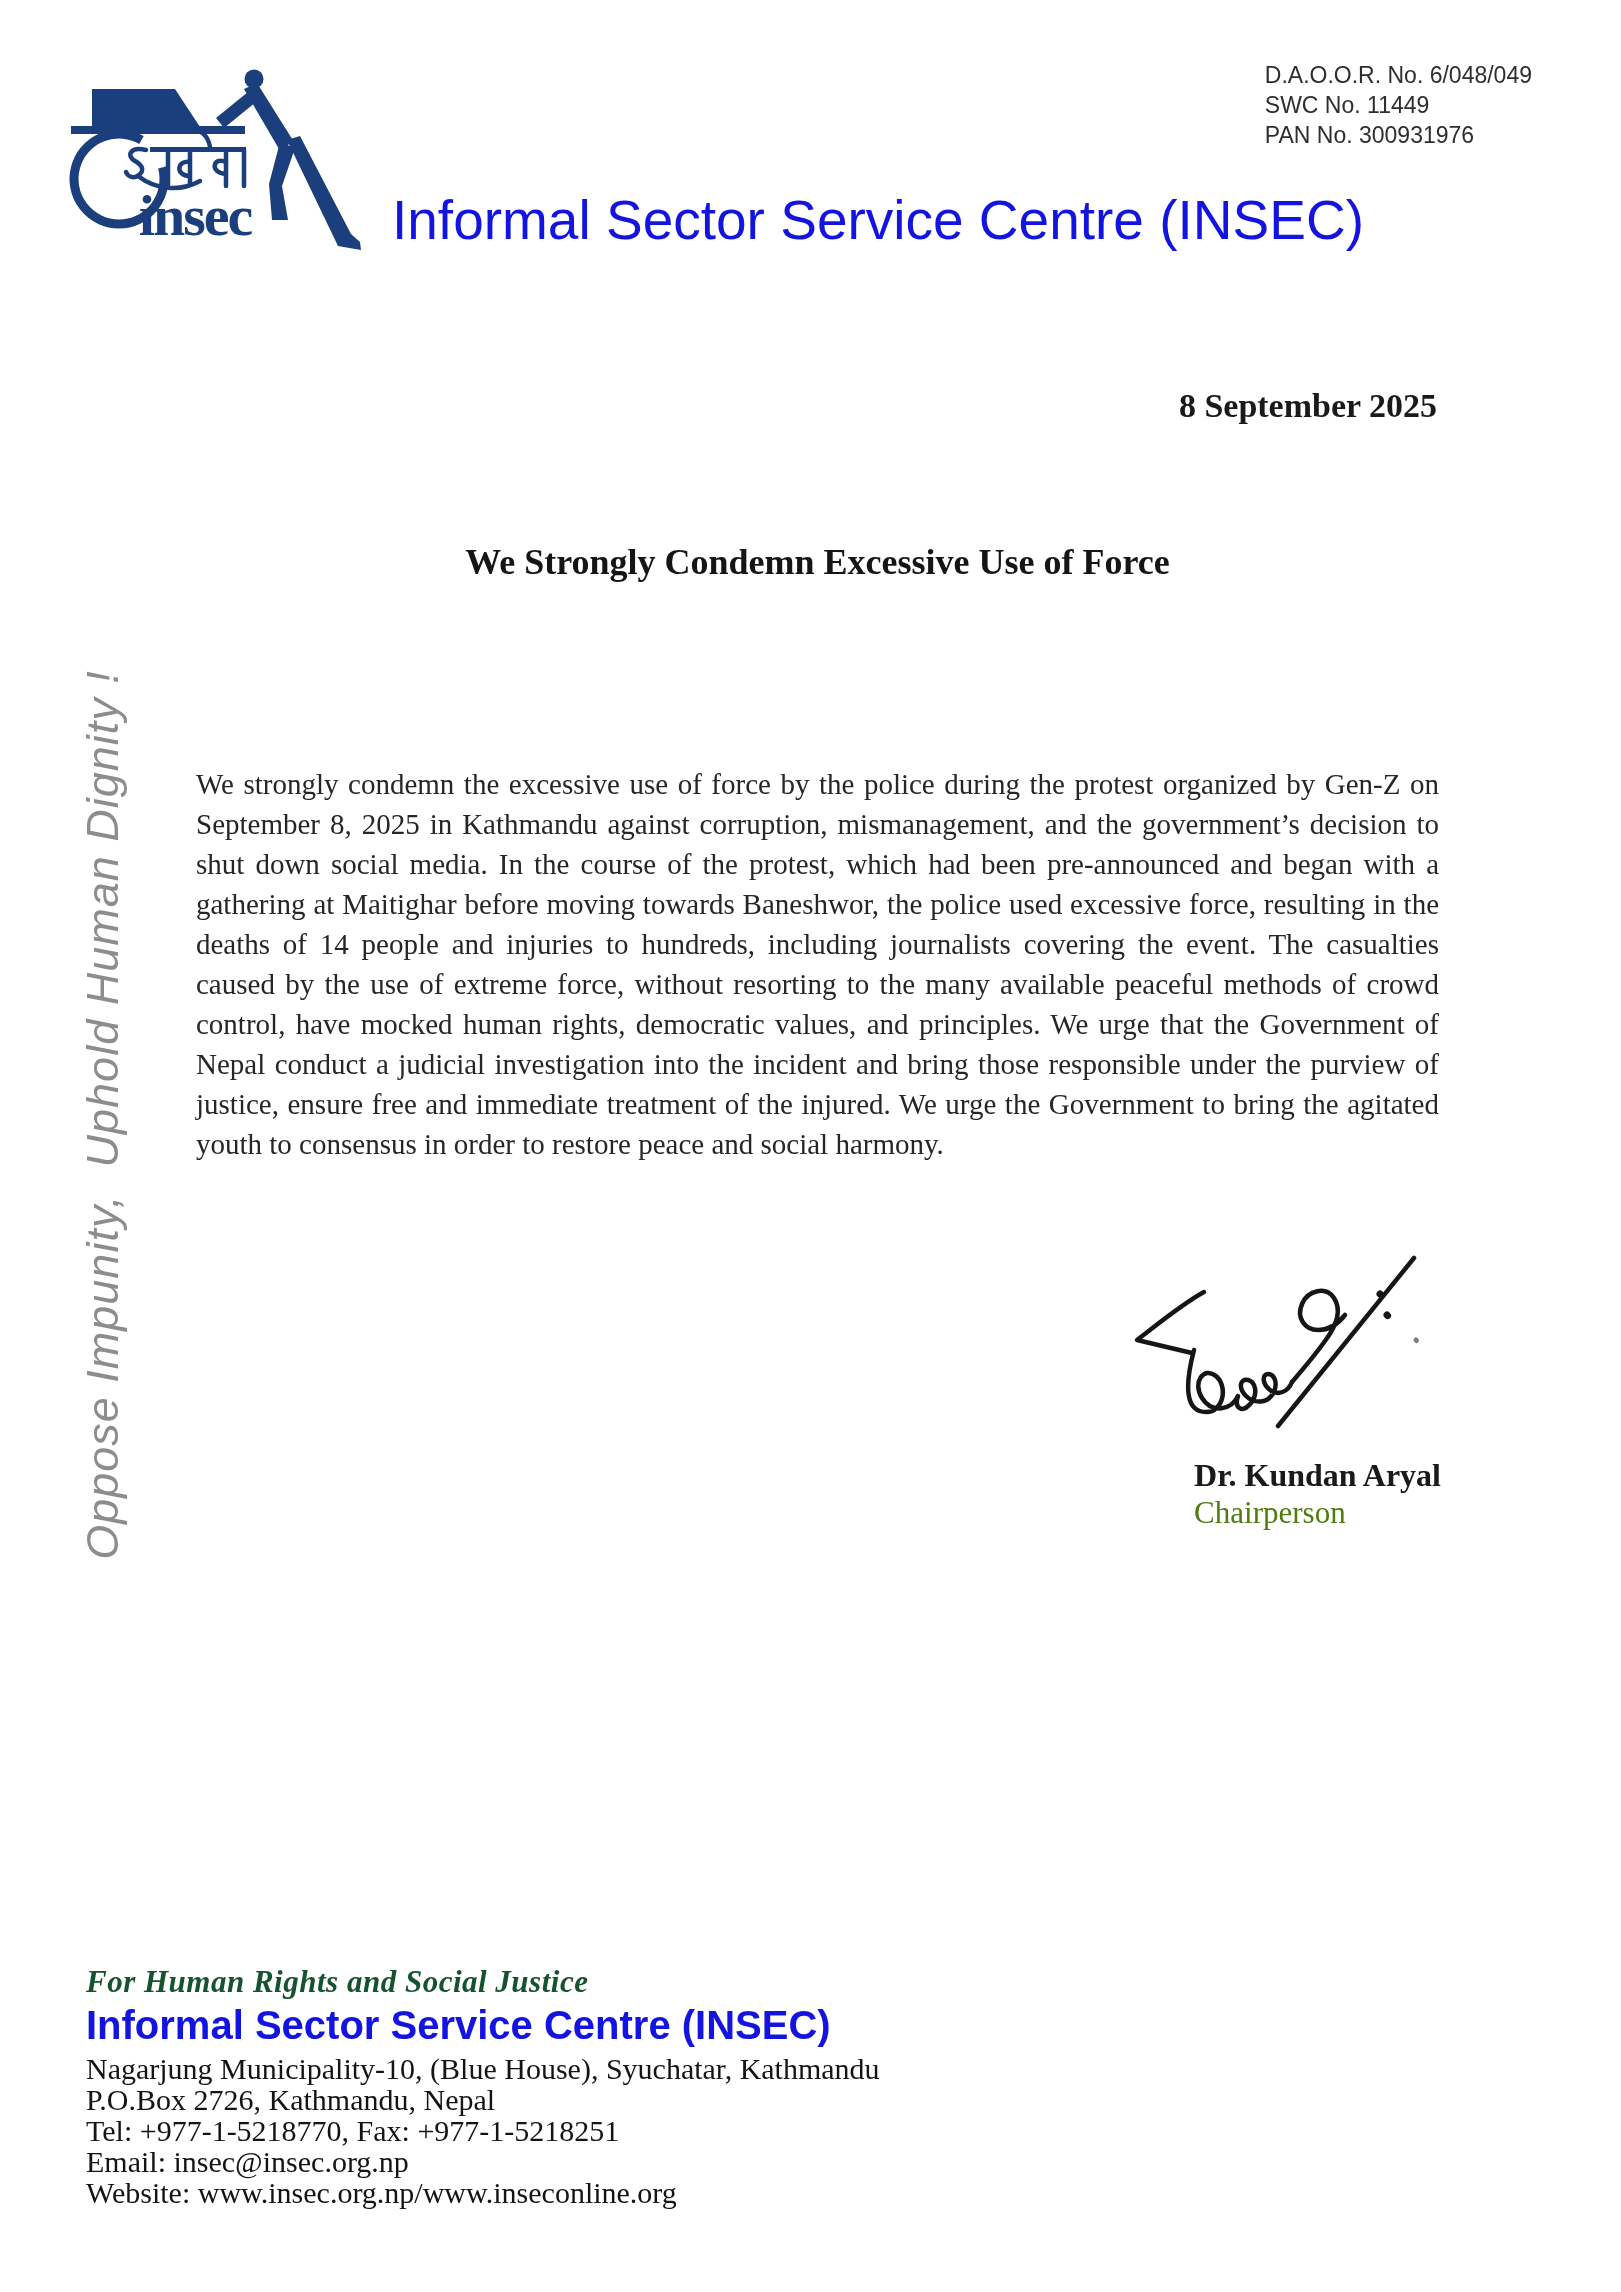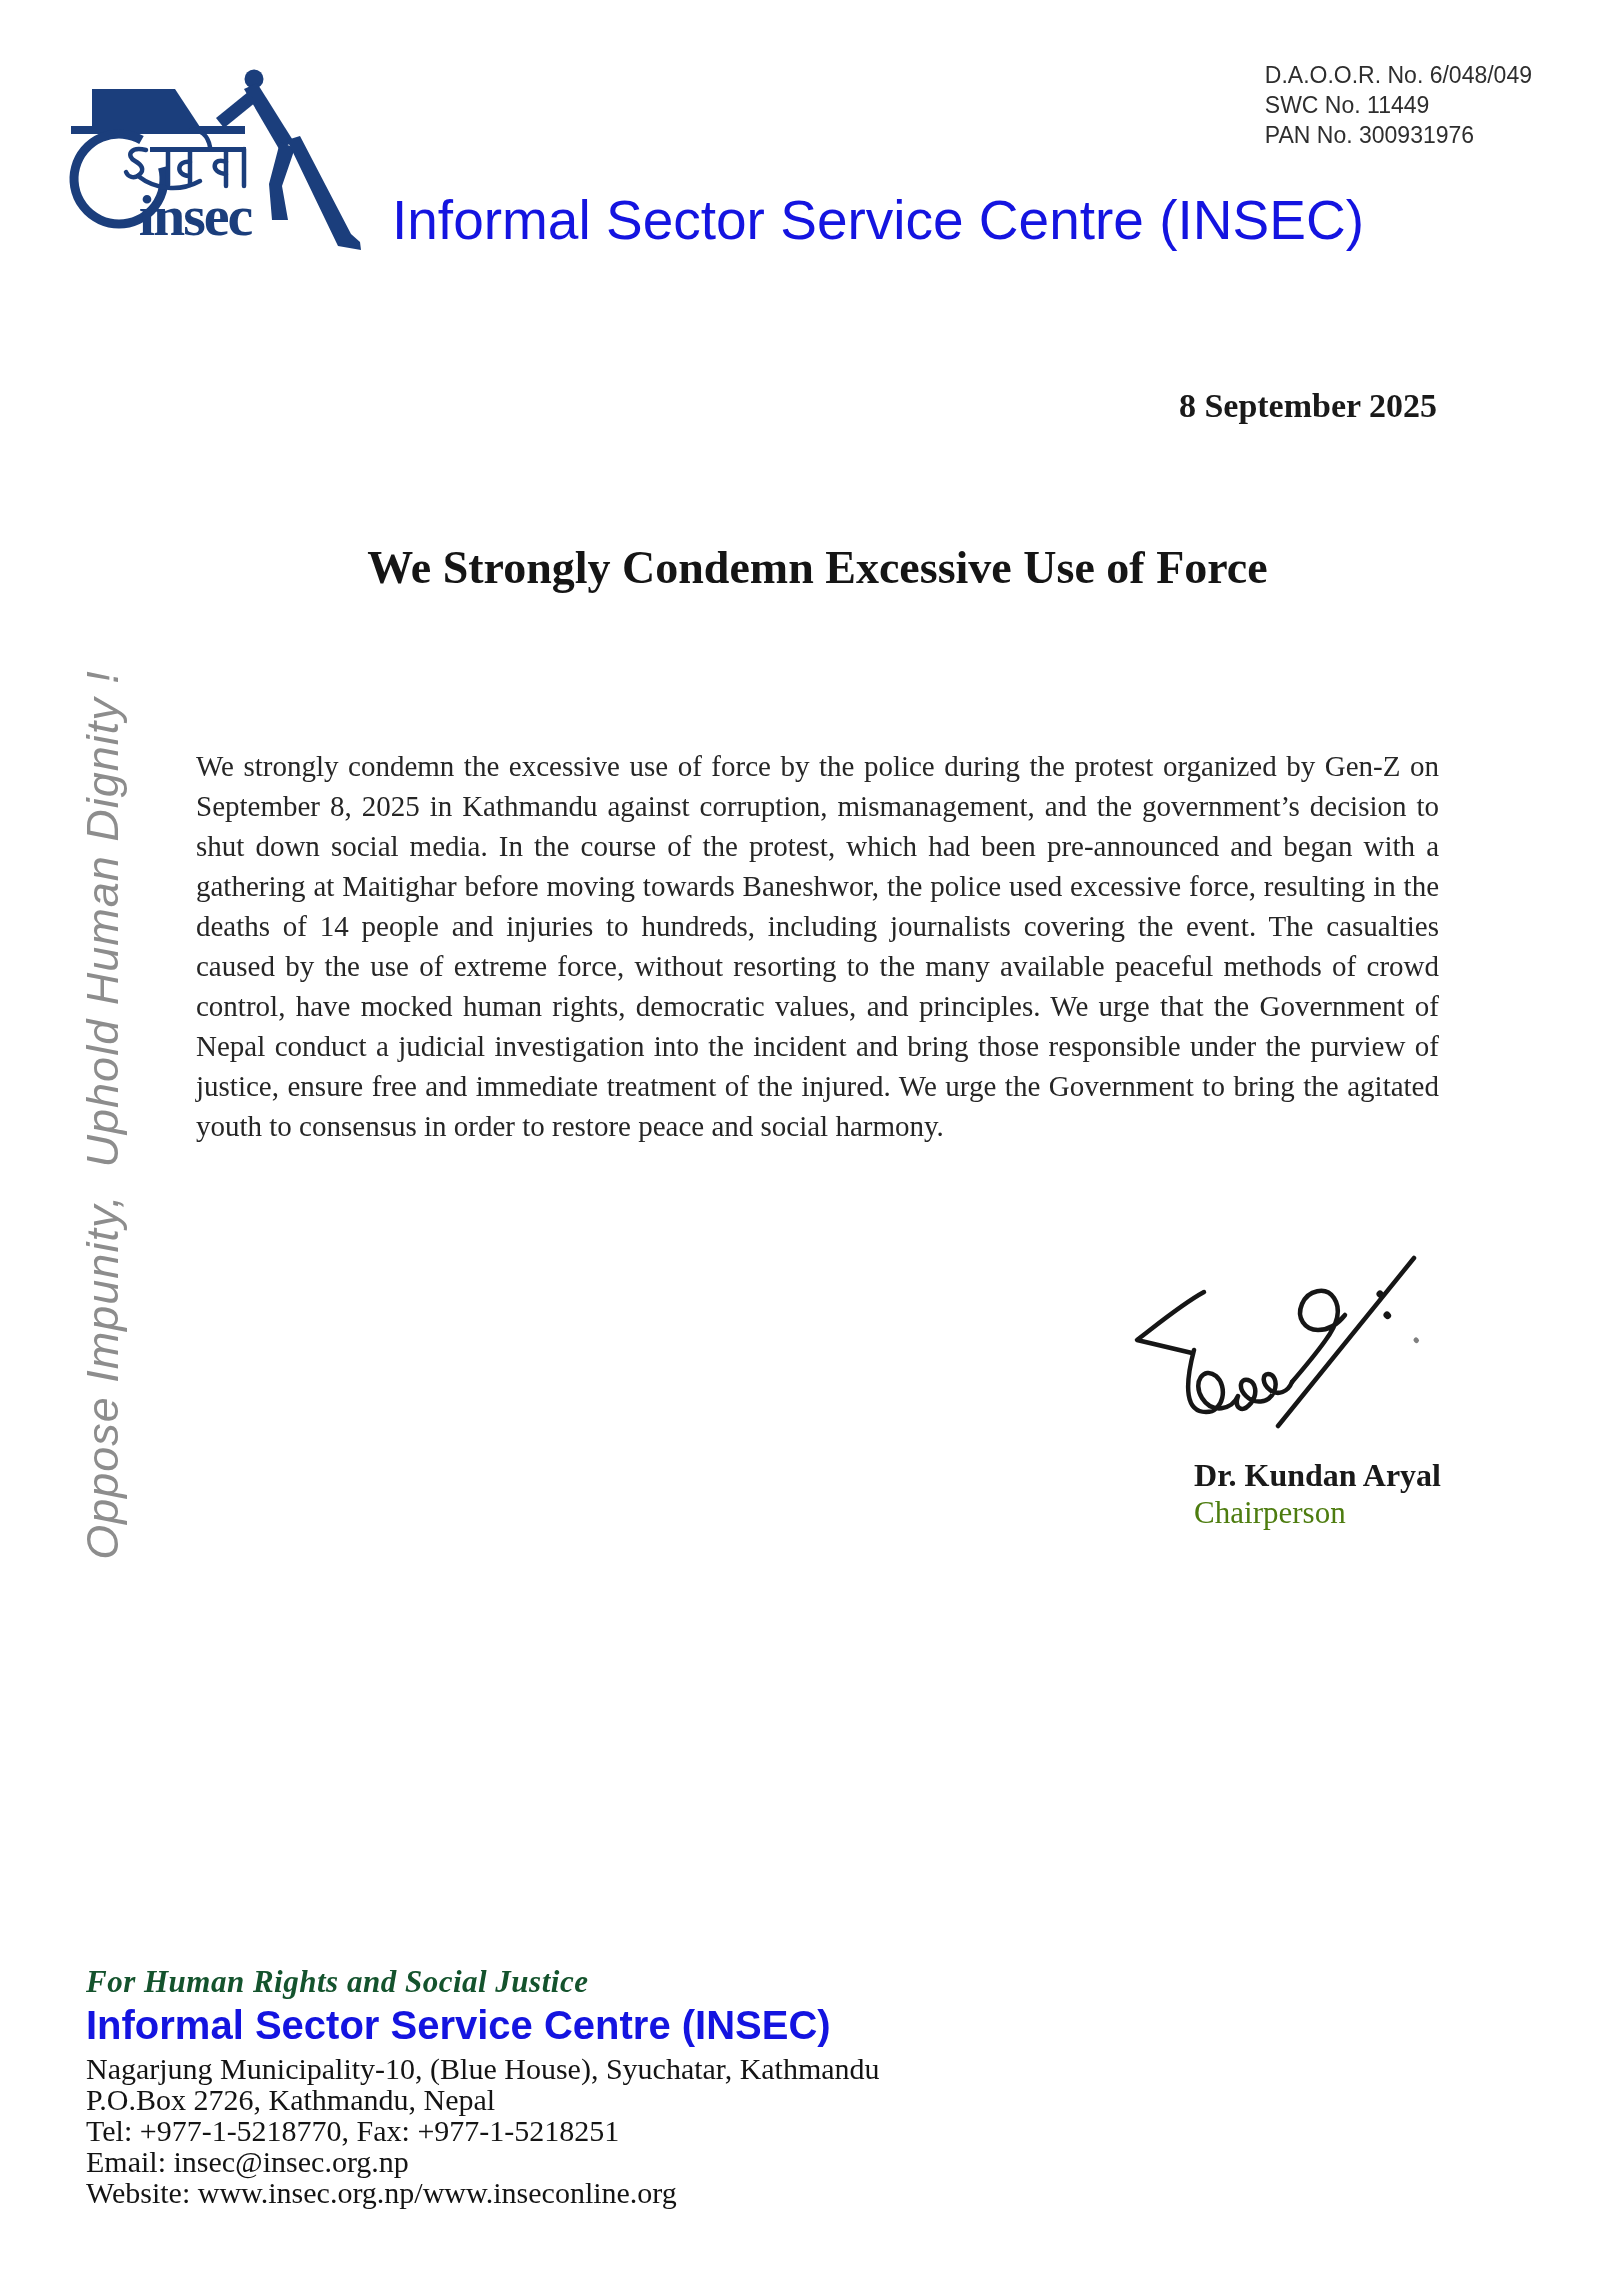--- a/index.html
+++ b/index.html
@@ -36,24 +36,24 @@
     position:absolute;left:-480px;top:1087px;
     width:1170px;height:56px;
     transform:rotate(-90deg);transform-origin:center;
     font-family:"Liberation Sans", sans-serif;
     font-style:italic;font-size:45px;letter-spacing:1px;
     color:#8d8d8d;text-align:center;white-space:pre;
   }
   
   .headline{
     position:absolute;left:196px;top:541px;width:1243px;
-    text-align:center;font-weight:bold;font-size:46px;color:#151515;
+    text-align:center;font-weight:bold;font-size:36px;color:#151515;
   }
   .body-text{
-    position:absolute;left:196px;top:746px;width:1243px;
+    position:absolute;left:196px;top:764px;width:1243px;
     font-size:29px;line-height:40px;color:#262626;
     text-align:justify;
   }
   
   .signature{position:absolute;left:1128px;top:1252px;width:300px;height:180px;}
   .signatory{
     position:absolute;top:1456px;right:180px;
     white-space:nowrap;
   }
   .signatory .name{font-weight:bold;font-size:32px;color:#1a1a1a;line-height:38px;}

